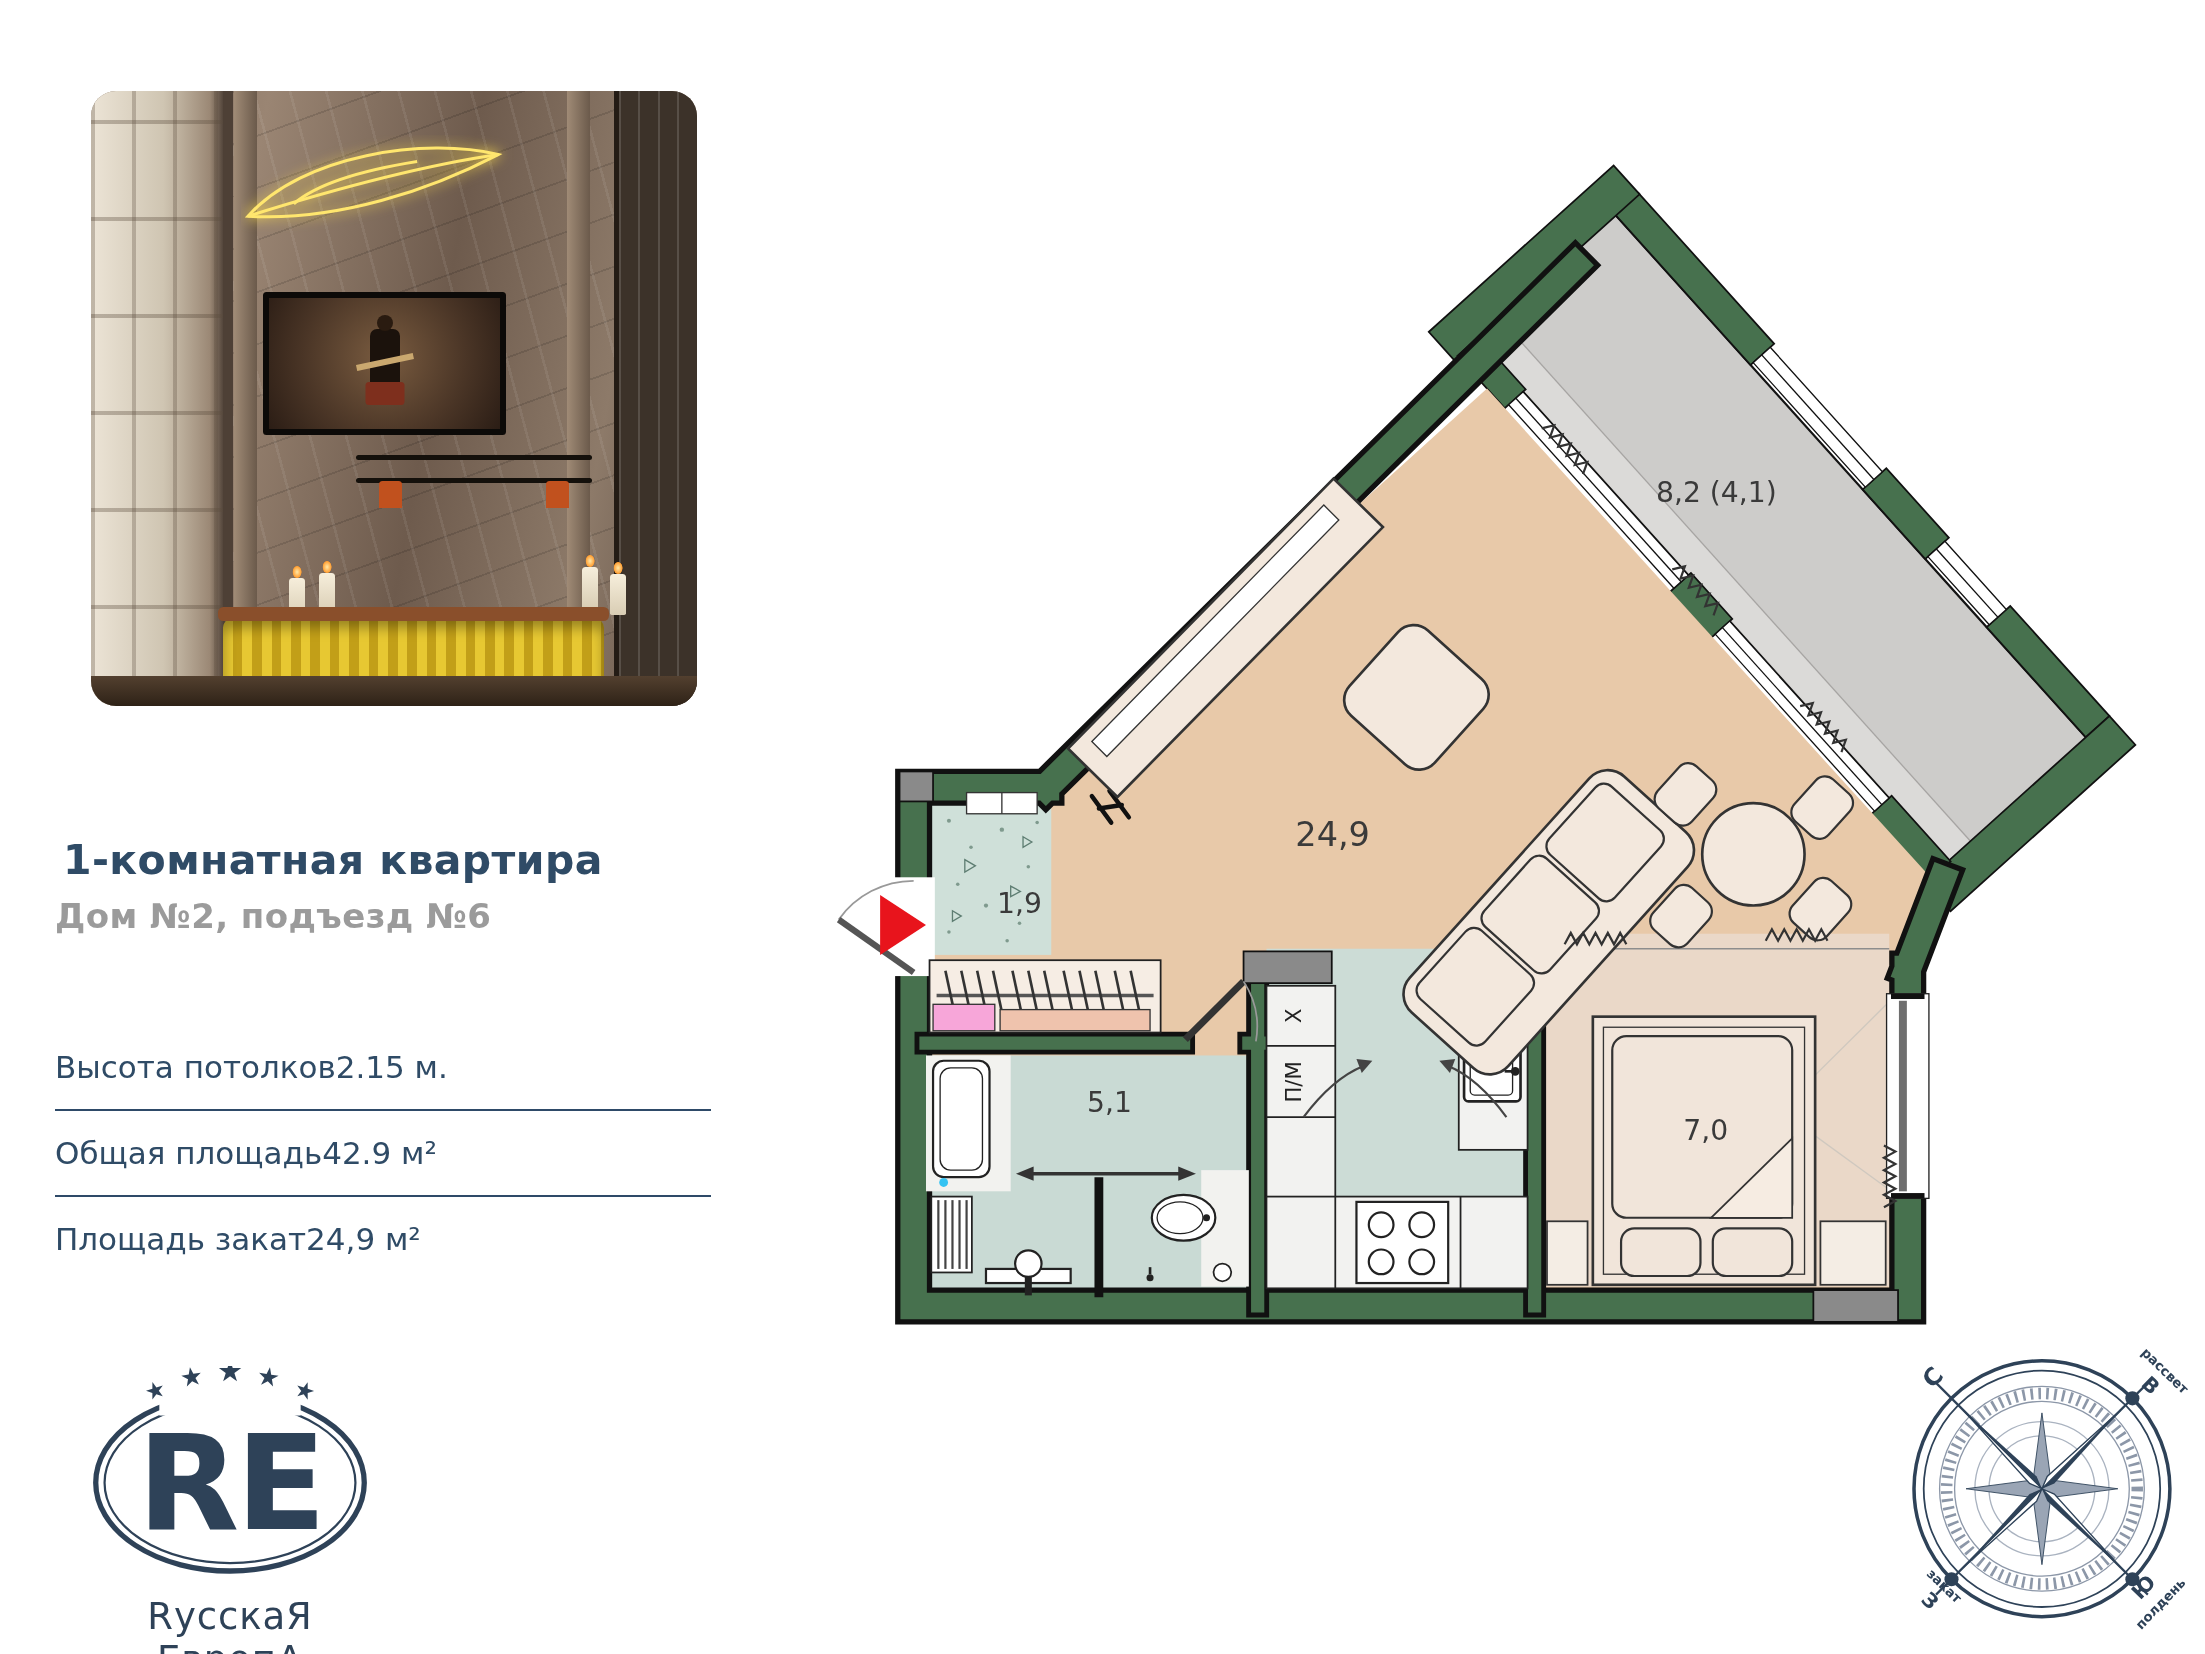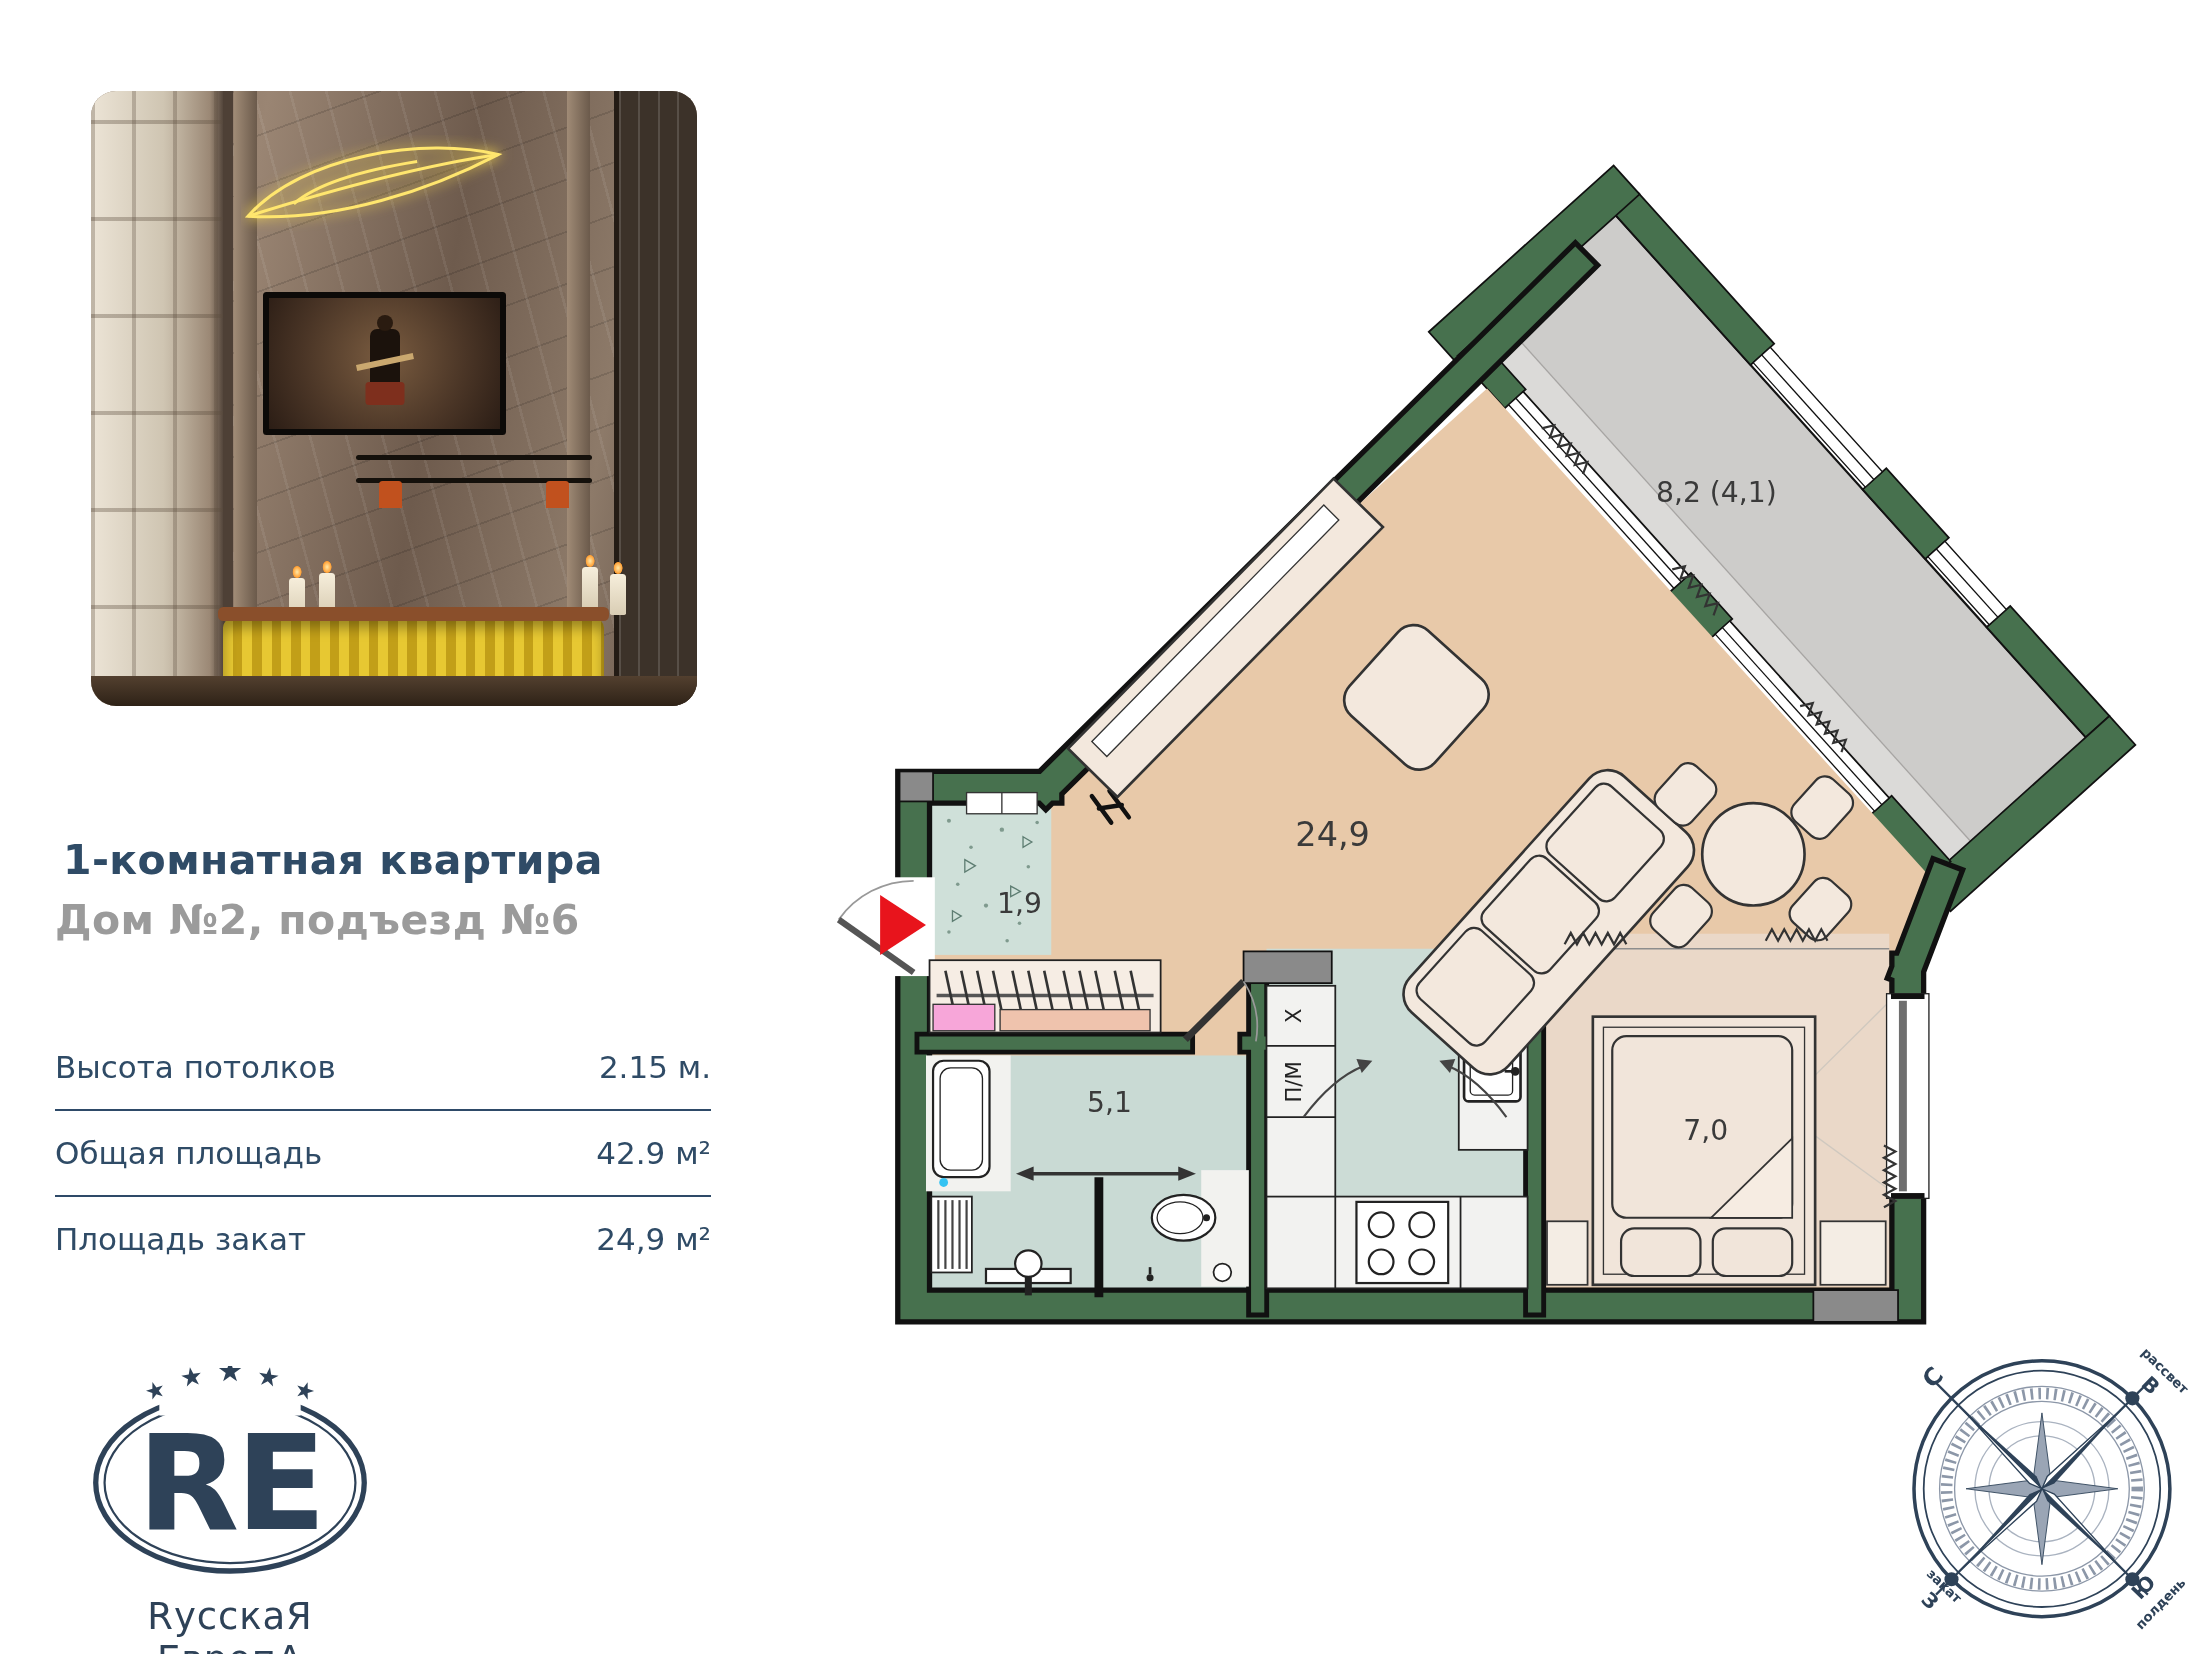--- a/index.html
+++ b/index.html
@@ -49,24 +49,24 @@
   .ph-sideboard{position:absolute;left:132px;top:528px;width:381px;height:157px;border-radius:8.8px;
      background:repeating-linear-gradient(90deg,#e7c832 0 9.7px,#c29f18 9.7px 19.4px);
      box-shadow:inset 0 8.8px 12.4px rgba(0,0,0,.35);}
   .ph-sideboard:before{content:"";position:absolute;left:-5.3px;top:-12.4px;width:calc(100% + 10.6px);height:14px;
      background:#8a4f2b;border-radius:5.3px;}
   .ph-floor{position:absolute;left:0;bottom:0;width:100%;height:30px;
      background:linear-gradient(#53402f,#2e2217);}
 
   .title-block{position:absolute;left:55px;top:828px;width:670px;}
   .title-block h1{margin:8px;font-size:41px;font-weight:700;color:#2f4b66;letter-spacing:0.4px;}
-  .title-block h2{margin:12.4px 0 0 0;font-size:41px;font-weight:700;color:#9b9b9b;letter-spacing:0.4px;}
+  .title-block h2{margin:12.4px 0 0 0;font-size:34px;font-weight:700;color:#9b9b9b;letter-spacing:0.4px;}
 
   .specs{position:absolute;left:55px;top:1025px;width:656px;color:#2f4b66;}
-  .spec-row{display:flex;justify-content:space-between;align-items:baseline;
+  .spec-row{display:flex;justify-content:flex-start;align-items:baseline;
             padding:24px 0;font-size:31px;}
   .spec-row + .spec-row{border-top:2.6px solid #2e4a68;}
 
   .logo{position:absolute;left:71px;top:1366px;width:318px;text-align:center;color:#2e4258;}
   .logo-name{font-size:37px;margin-top:5.3px;letter-spacing:0.9px;}
 
   
   .plan{position:absolute;left:834px;top:124px;}
   .compass{position:absolute;left:1899px;top:1328px;}
   svg text{font-family:"DejaVu Sans",sans-serif;}

